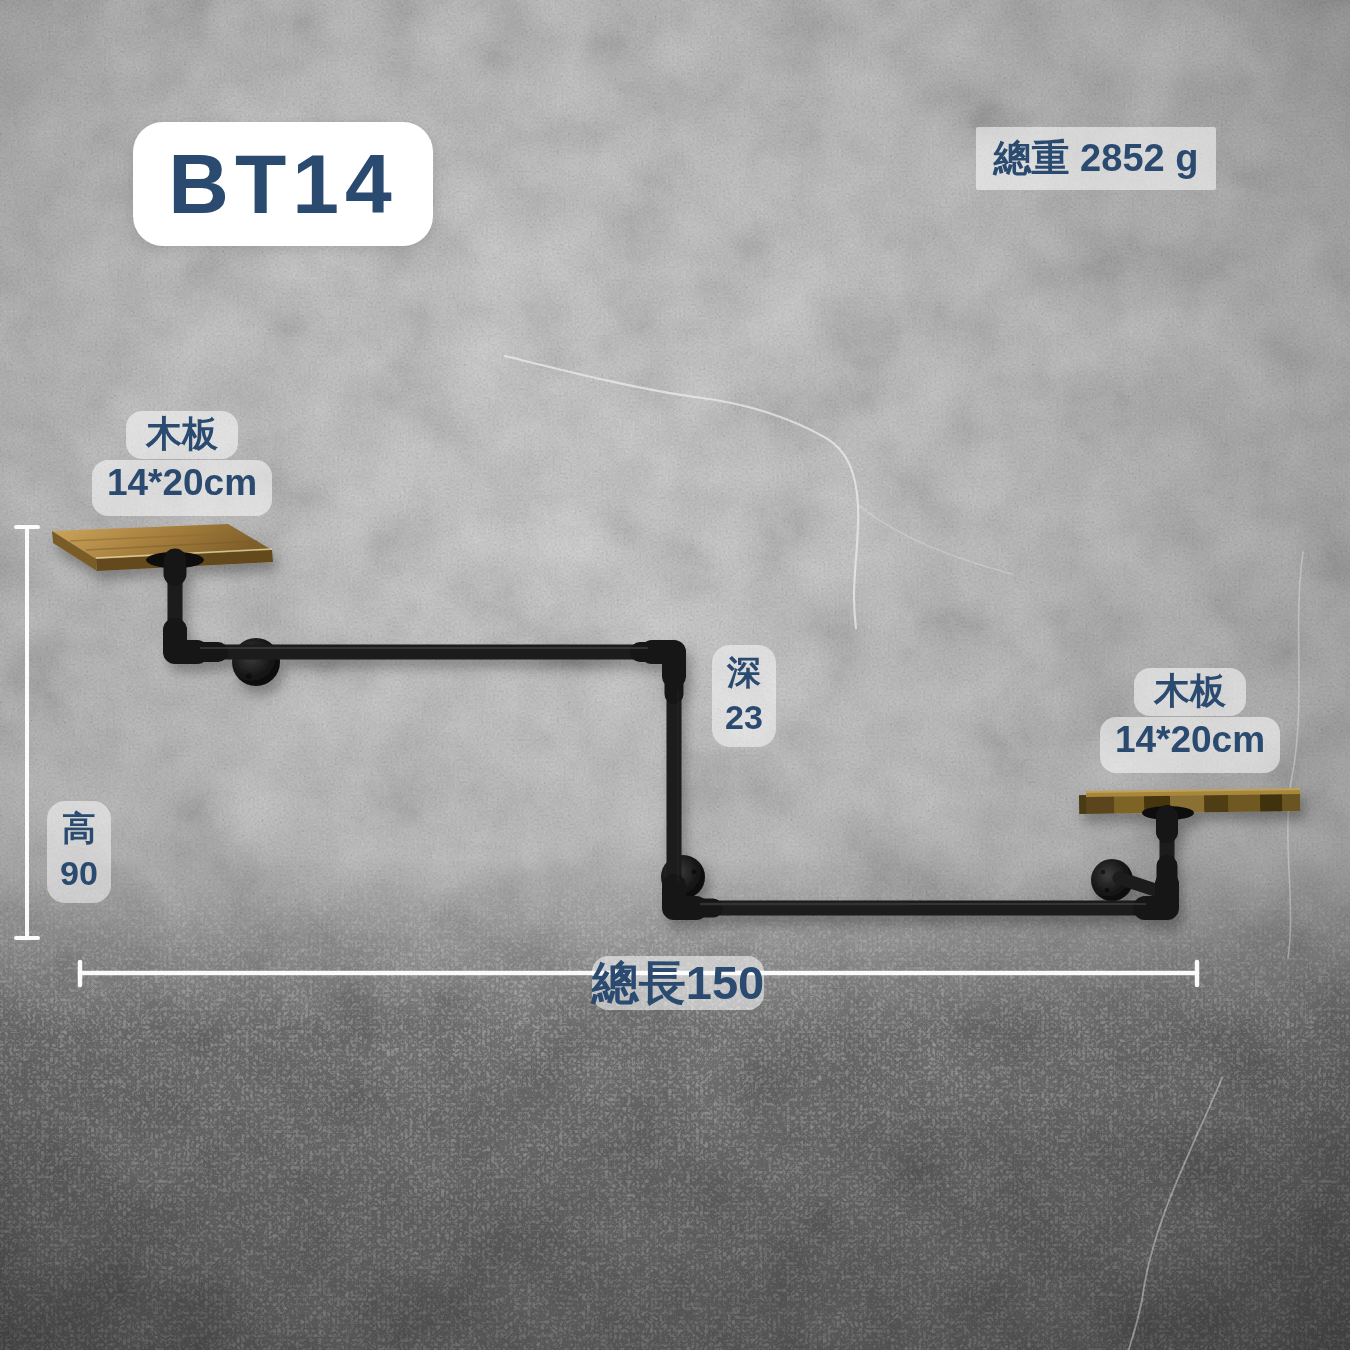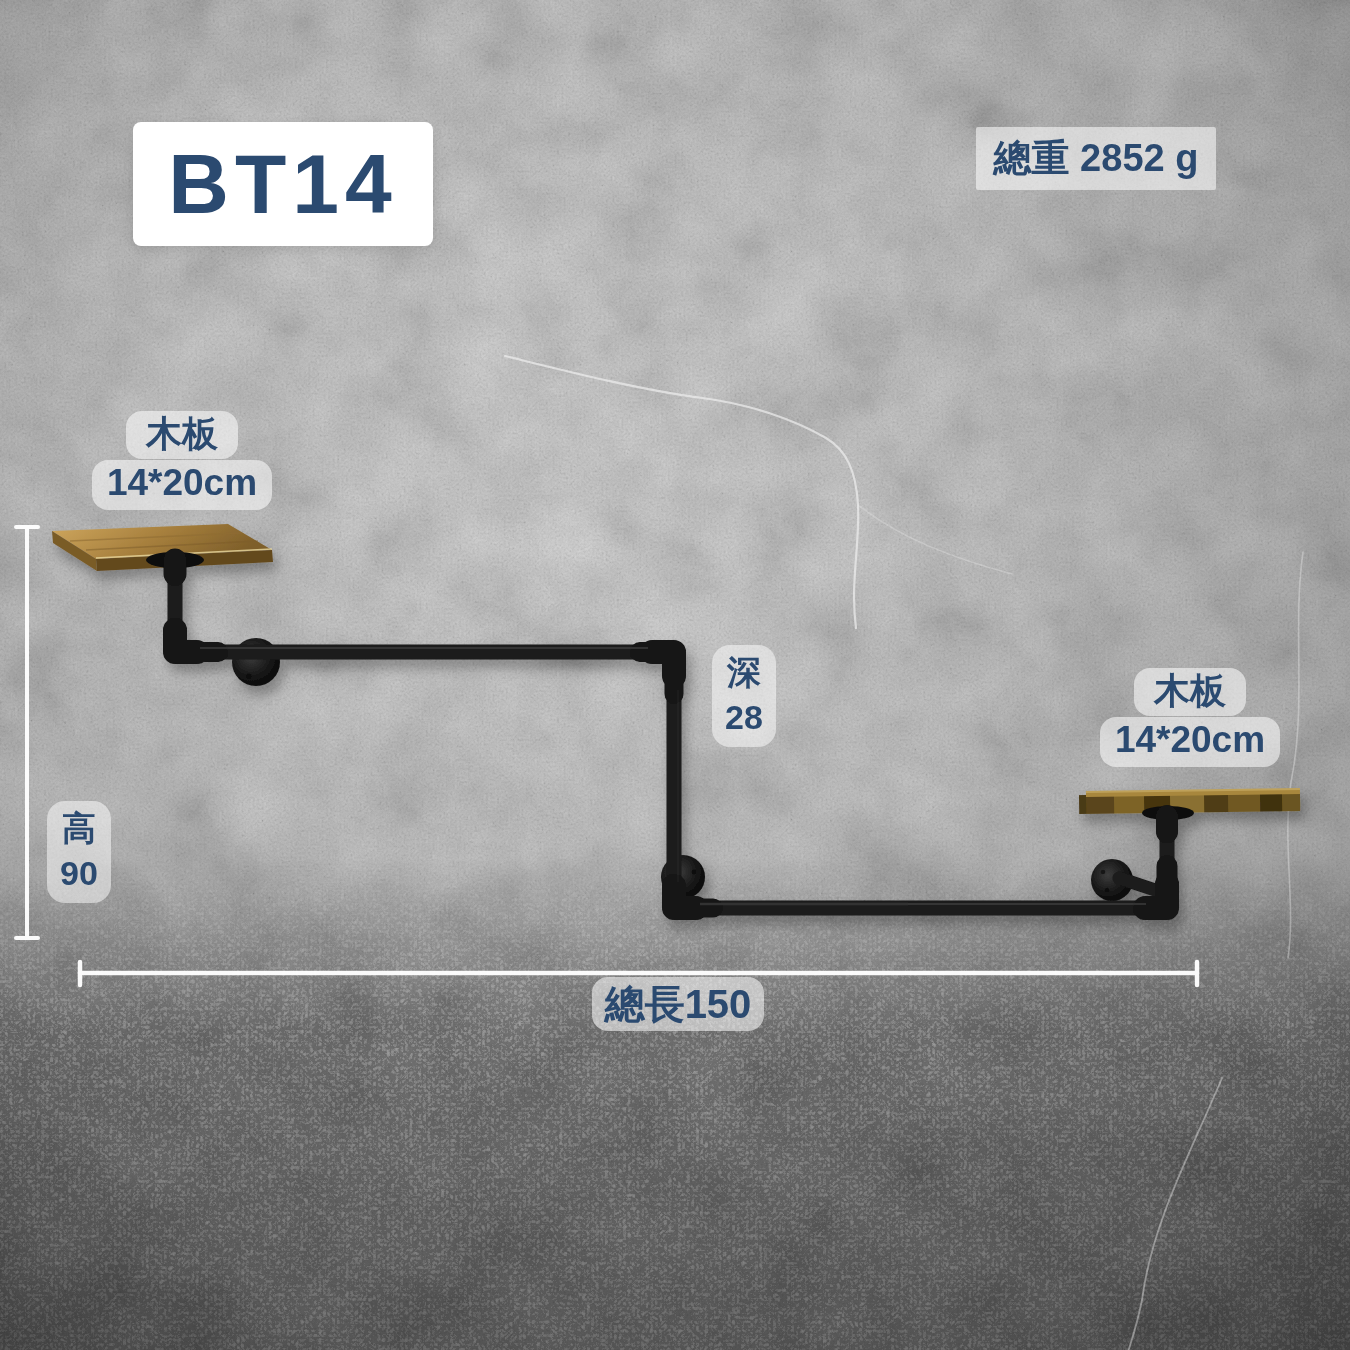--- a/index.html
+++ b/index.html
@@ -9,57 +9,57 @@
     background:#c2c2c2;
   }
   .stage{position:absolute;left:0;top:0;width:1350px;height:1350px;}
   svg.scene{position:absolute;left:0;top:0;z-index:1;}
   .mult{mix-blend-mode:multiply;}
 
   .ann{position:absolute;z-index:5;color:#2b4a70;}
 
   .model-badge{
     left:133px;top:122px;width:300px;height:124px;
-    background:#ffffff;border-radius:8px;
+    background:#ffffff;border-radius:30px;
     display:flex;align-items:center;justify-content:center;
     font-size:84px;font-weight:800;letter-spacing:6px;
     box-shadow:0 3px 12px rgba(0,0,0,0.10);
   }
   .weight-badge{
     left:976px;top:127px;width:240px;height:63px;
     background:rgba(255,255,255,0.55);border-radius:2px;
     display:flex;align-items:center;justify-content:center;
     font-size:38px;font-weight:600;white-space:nowrap;
   }
   .board-label{
     display:flex;flex-direction:column;align-items:center;
     width:200px;font-weight:600;
   }
   .board-label .l1{
     font-size:36px;line-height:44px;padding:1px 20px 3px;border-radius:16px;
     background:rgba(255,255,255,0.55);
   }
   .board-label .l2{
-    font-size:37px;line-height:46px;padding:0px 15px 4px;border-radius:16px;
+    font-size:37px;line-height:46px;padding:0px 15px 10px;border-radius:16px;
     background:rgba(255,255,255,0.55);margin-top:1px;white-space:nowrap;
   }
   .left-board-label{left:82px;top:411px;}
   .right-board-label{left:1090px;top:668px;}
   .dim-box{
     width:64px;border-radius:18px;background:rgba(255,255,255,0.50);
     text-align:center;font-size:34px;font-weight:600;line-height:45px;
     padding:5px 0 7px;
   }
   .height-label{left:47px;top:801px;}
   .depth-label{left:712px;top:645px;}
   .length-label{
-    left:592px;top:977px;width:172px;height:54px;border-radius:16px;
+    left:592px;top:956px;width:172px;height:54px;border-radius:16px;
     background:rgba(255,255,255,0.55);
     display:flex;align-items:center;justify-content:center;
-    font-size:40px;font-weight:600;white-space:nowrap;
+    font-size:47px;font-weight:600;white-space:nowrap;
   }
 </style>
 </head>
 <body>
 
 <div class="stage">
 
   <svg class="scene" width="1350" height="1350" viewBox="0 0 1350 1350">
     <defs>
       <radialGradient id="bgGrad" cx="42%" cy="36%" r="78%">
@@ -237,20 +237,20 @@
     <span class="l2">14*20cm</span>
   </div>
 
   <div class="ann dim-box height-label">
     <div>高</div>
     <div>90</div>
   </div>
 
   <div class="ann dim-box depth-label">
     <div>深</div>
-    <div>28</div>
+    <div>23</div>
   </div>
 
   <div class="ann length-label">
     <span>總長150</span>
   </div>
 
 </div>
 
 </body></html>

